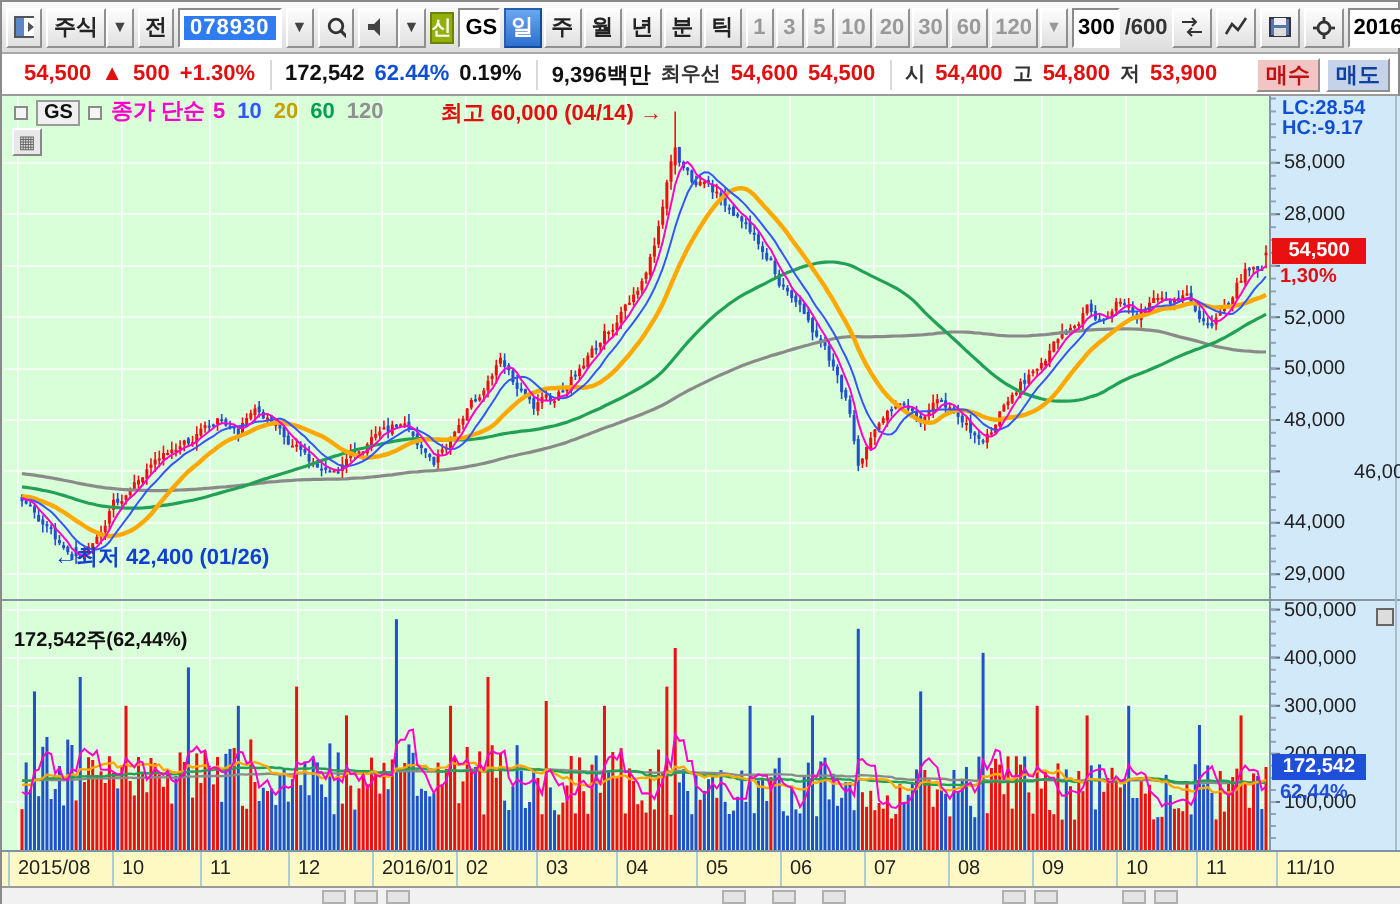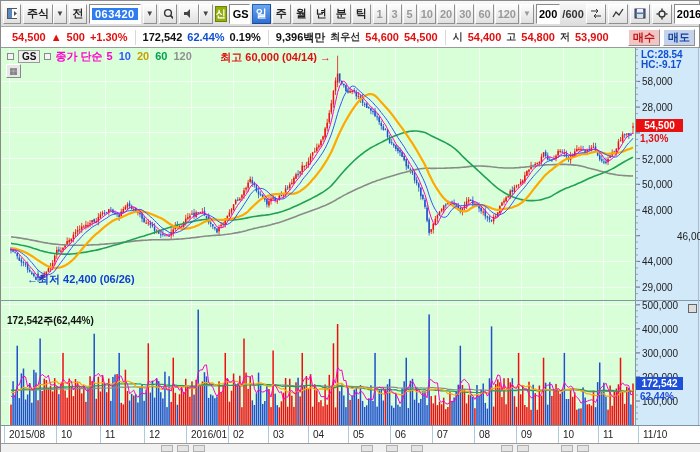--- a/index.html
+++ b/index.html
@@ -44,21 +44,21 @@
   .chartwrap svg { position:absolute; left:0; top:0; }
   .ov { position:absolute; font-size:10px; line-height:11px; }
   .legend { display:flex; align-items:center; gap:4px; font-size:11px; font-weight:bold; }
   .chk { width:7px; height:7px; border:1px solid #8a8a8a; background:#f4f4f4; display:inline-block; }
   .gs-chip { border:1px solid #9a9a9a; background:#f0f0f0; padding:0 3px; font-size:10px; font-weight:bold; color:#111; }
   .grid-btn { width:15px; height:14px; border:1px solid; border-color:#fff #888 #888 #fff; background:#e8e8e8;
               color:#666; font-size:9px; display:flex; align-items:center; justify-content:center; }
   .mark { color:#fff; font-size:10px; font-weight:bold; text-align:center; line-height:13px; }
   .xlab { position:absolute; top:3px; font-size:10px; color:#222; }
   .xsep { position:absolute; top:0; width:1px; height:18px; background:#aecadd; }
-  .xaxis { position:absolute; left:0; top:377px; width:700px; height:18px; background:#ffffff; border-top:1px solid #7d93a6; }
+  .xaxis { position:absolute; left:0; top:377px; width:700px; height:18px; background:#fef9c3; border-top:1px solid #7d93a6; }
   .bstrip { position:absolute; left:0; top:395px; width:700px; height:9px; background:#f1f1f1; border-top:1px solid #9a9a9a; }
   .bbox { position:absolute; top:1px; width:12px; height:7px; border:1px solid #b0b0b0; background:#e4e4e4; }
   .exp-icon { position:absolute; width:9px; height:9px; border:1px solid #666; background:#ddd; }
 </style>
 </head>
 <body>
 
 <div class="app">
 
   <div class="toolbar">
@@ -68,21 +68,21 @@
           <rect x="1" y="1" width="4" height="9" fill="#5b87c5"></rect>
           <path d="M7 3 L10 5.5 L7 8 Z" fill="#555"></path>
         </svg>
     </div>
     <div style="display:flex">
       <div class="btn">주식</div>
       <div class="btn small arrow-part">▼</div>
     </div>
     <div class="btn">전</div>
     <div class="inset" style="width:54px">
-      <span class="code-sel">063420</span>
+      <span class="code-sel">078930</span>
     </div>
     <div class="btn small arrow-part">▼</div>
     <div class="btn icon-btn">
       <svg width="12" height="12">
           <circle cx="5" cy="5" r="3.4" fill="none" stroke="#333" stroke-width="1.4"></circle>
           <line x1="7.6" y1="7.6" x2="11" y2="11" stroke="#333" stroke-width="1.6"></line>
         </svg>
     </div>
     <div style="display:flex">
       <div class="btn icon-btn">
@@ -109,21 +109,21 @@
       <div class="btn small dis">3</div>
       <div class="btn small dis">5</div>
       <div class="btn small dis">10</div>
       <div class="btn small dis">20</div>
       <div class="btn small dis">30</div>
       <div class="btn small dis">60</div>
       <div class="btn small dis">120</div>
       <div class="btn small arrow-part dis">▼</div>
     </div>
 
-    <div class="inset" style="width:30px; justify-content:flex-end">200</div>
+    <div class="inset" style="width:30px; justify-content:flex-end">300</div>
     <span class="slash600">/600</span>
 
     <div class="right-group">
       <div class="btn icon-btn">
         <svg width="12" height="11">
             <path d="M1 3 L8 3 M6 1 L8 3 L6 5" stroke="#333" fill="none"></path>
             <path d="M11 8 L4 8 M6 6 L4 8 L6 10" stroke="#333" fill="none"></path>
           </svg>
       </div>
       <div class="btn icon-btn">
@@ -1212,21 +1212,21 @@
       <span class="chk"></span>
       <span style="color:#ff00cc">종가 단순</span>
       <span id="price-ma-periods"><span style="color: rgb(255, 0, 204); margin-right: 6px;">5</span><span style="color: rgb(51, 85, 255); margin-right: 6px;">10</span><span style="color: rgb(200, 160, 0); margin-right: 6px;">20</span><span style="color: rgb(0, 160, 80); margin-right: 6px;">60</span><span style="color: rgb(144, 144, 144); margin-right: 6px;">120</span></span>
     </div>
     <div class="ov grid-btn" style="left:5px; top:16px">▦</div>
 
     <div class="ov" style="left:150px; top:4px; width:180px; text-align:right; color:#e01010; font-size:11px; font-weight:bold">
       <span>최고 60,000 (04/14)</span> <span>→</span>
     </div>
     <div class="ov" style="left:26px; top:226px; color:#1040d0; font-size:11px; font-weight:bold">
-      <span>←</span><span>최저 42,400 (06/26)</span>
+      <span>←</span><span>최저 42,400 (01/26)</span>
     </div>
 
     <div class="ov" style="left:640px; top:1px; color:#1050d0; font-weight:bold">LC:28.54</div>
     <div class="ov" style="left:640px; top:11px; color:#1050d0; font-weight:bold">HC:-9.17</div>
 
     <div id="price-ticks">
         <div class="ov" style="left: 641px; top: 28px; color: rgb(34, 34, 34);">58,000</div>
         <div class="ov" style="left: 641px; top: 54px; color: rgb(34, 34, 34);">28,000</div>
         <div class="ov" style="left: 641px; top: 106px; color: rgb(34, 34, 34);">52,000</div>
         <div class="ov" style="left: 641px; top: 131px; color: rgb(34, 34, 34);">50,000</div>

